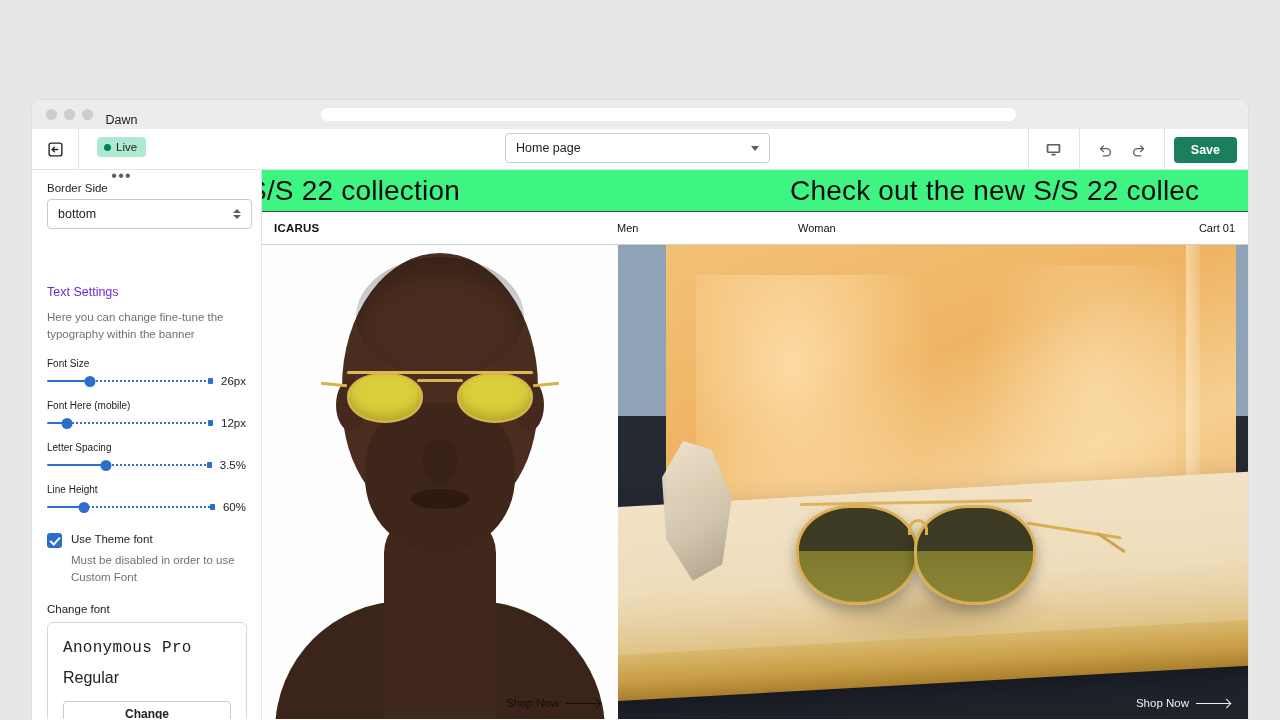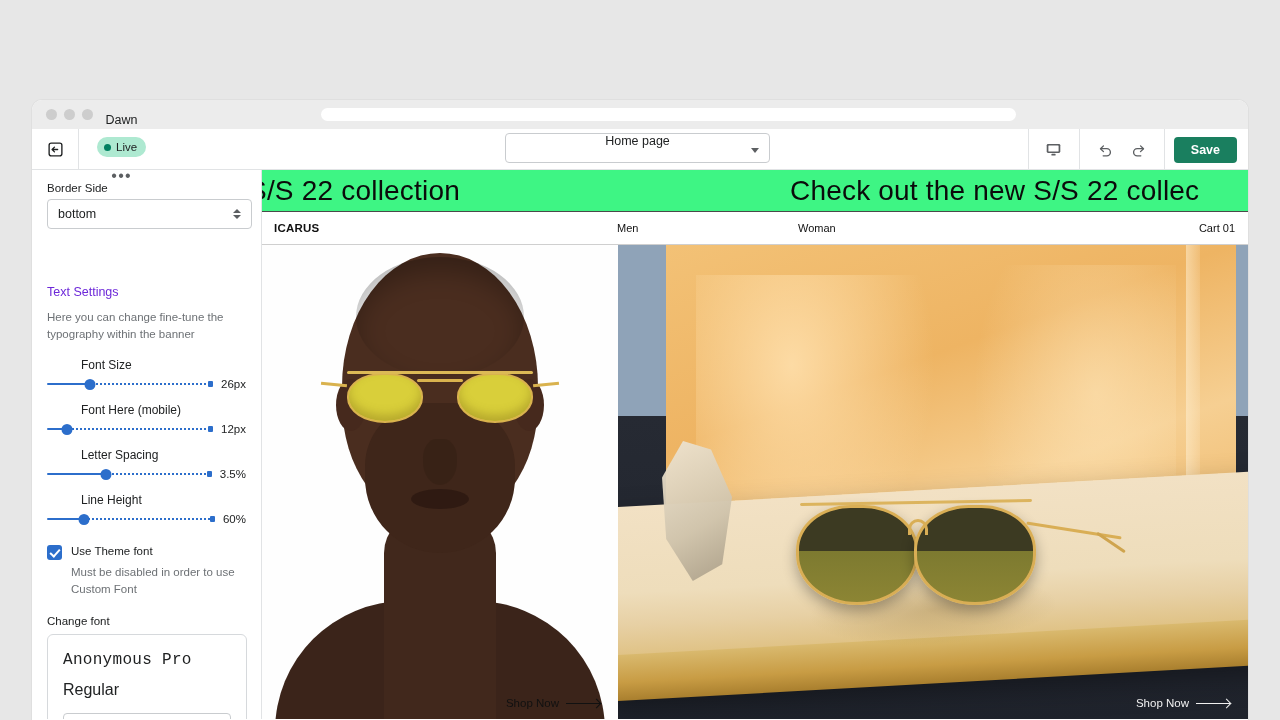--- a/index.html
+++ b/index.html
@@ -86,21 +86,21 @@
     font-size: 12.5px;
     color: #202223;
   }
   .live-badge {
     display: inline-flex;
     align-items: center;
     gap: 5px;
     background: #aee9d1;
     color: #202223;
     font-size: 11.5px;
-    border-radius: 10px;
+    border-radius: 4px;
     padding: 2px 9px 2px 7px;
     line-height: 1.4;
   }
   .live-dot {
     width: 7px; height: 7px;
     border-radius: 50%;
     background: #008060;
   }
   .more-btn {
     color: #5c5f62;
@@ -120,21 +120,20 @@
     height: 30px;
     border: 1px solid #c9cccf;
     border-radius: 4px;
     background: #ffffff;
     display: flex;
     align-items: center;
     padding: 0 10px;
     font-size: 12.5px;
     color: #202223;
     cursor: pointer;
-    flex-direction: column;
   }
   .page-select .caret {
     margin-left: auto;
     width: 0; height: 0;
     border-left: 4.5px solid transparent;
     border-right: 4.5px solid transparent;
     border-top: 5px solid #5c5f62;
   }
 
   .topbar-right {
@@ -271,24 +270,23 @@
   .section-desc {
     font-size: 11.5px;
     color: #6d7175;
     line-height: 1.45;
     margin-bottom: 16px;
     max-width: 190px;
   }
 
   .slider-row { margin-bottom: 12px; }
   .slider-label {
-    font-size: 12px;
+    font-size: 10px;
     color: #202223;
     margin-bottom: 5px;
-    margin-left: 34px;
   }
   .slider-line {
     display: flex;
     align-items: center;
     gap: 8px;
   }
   .slider-track {
     position: relative;
     width: 175px;
     height: 14px;

